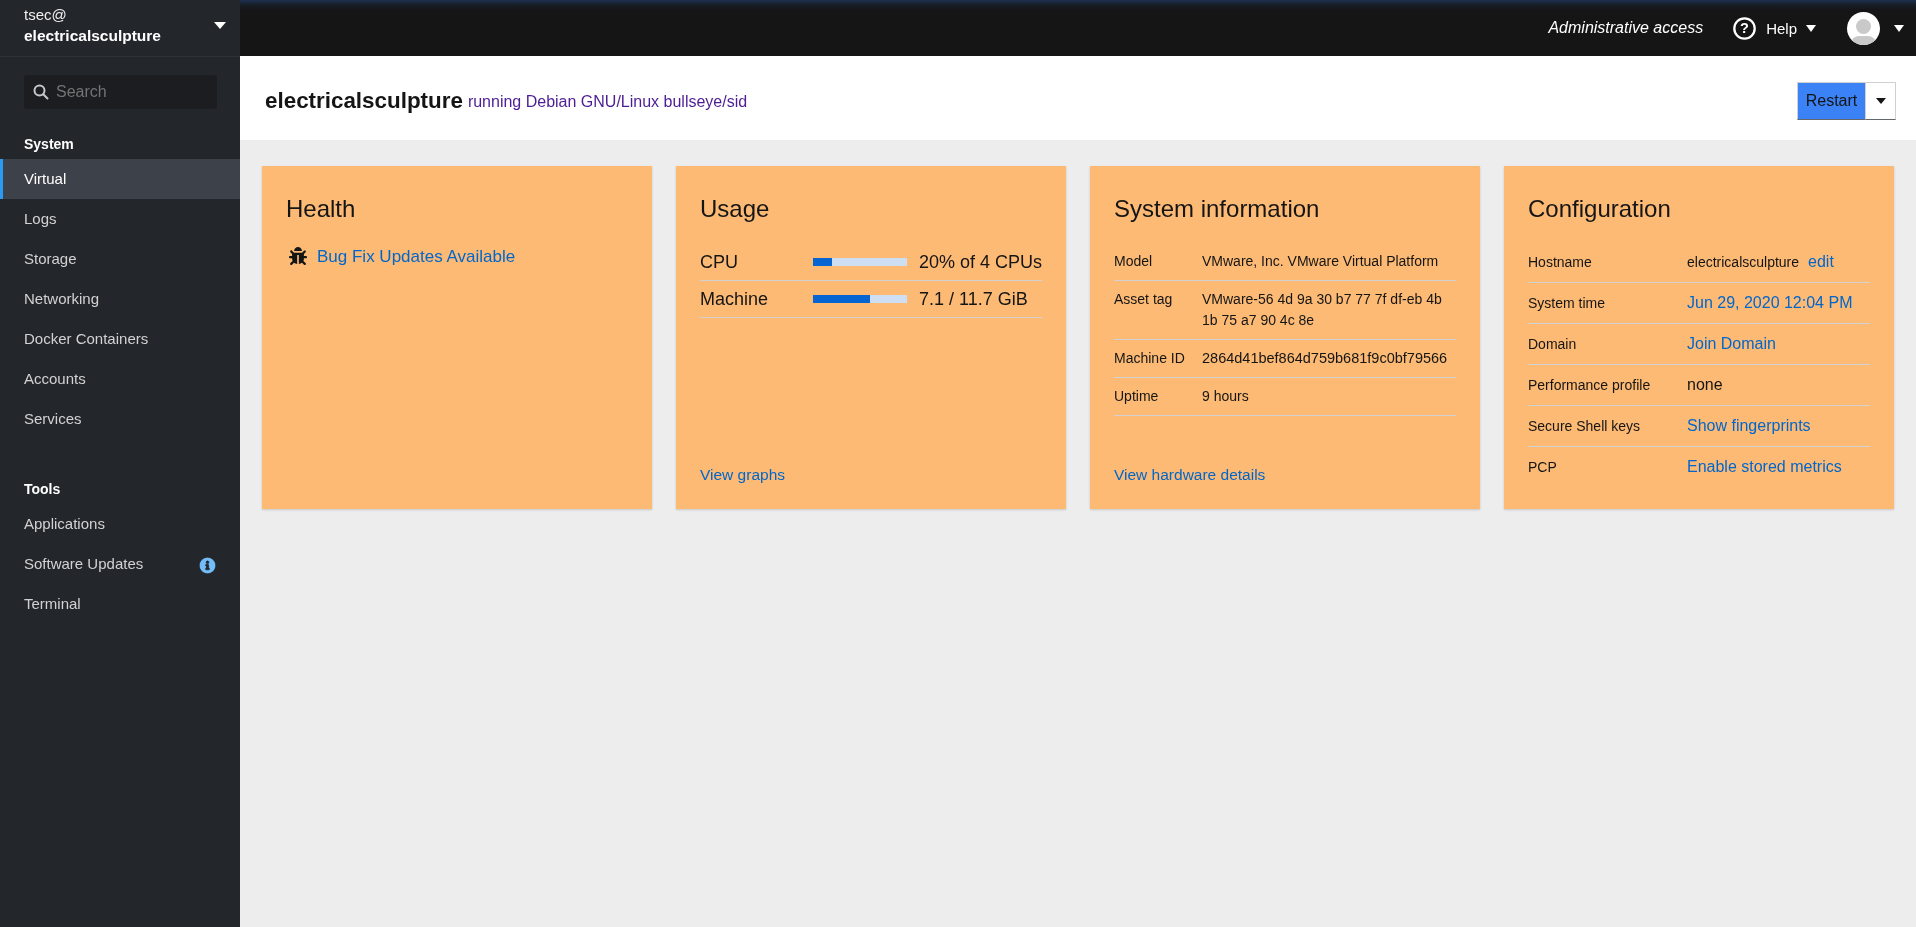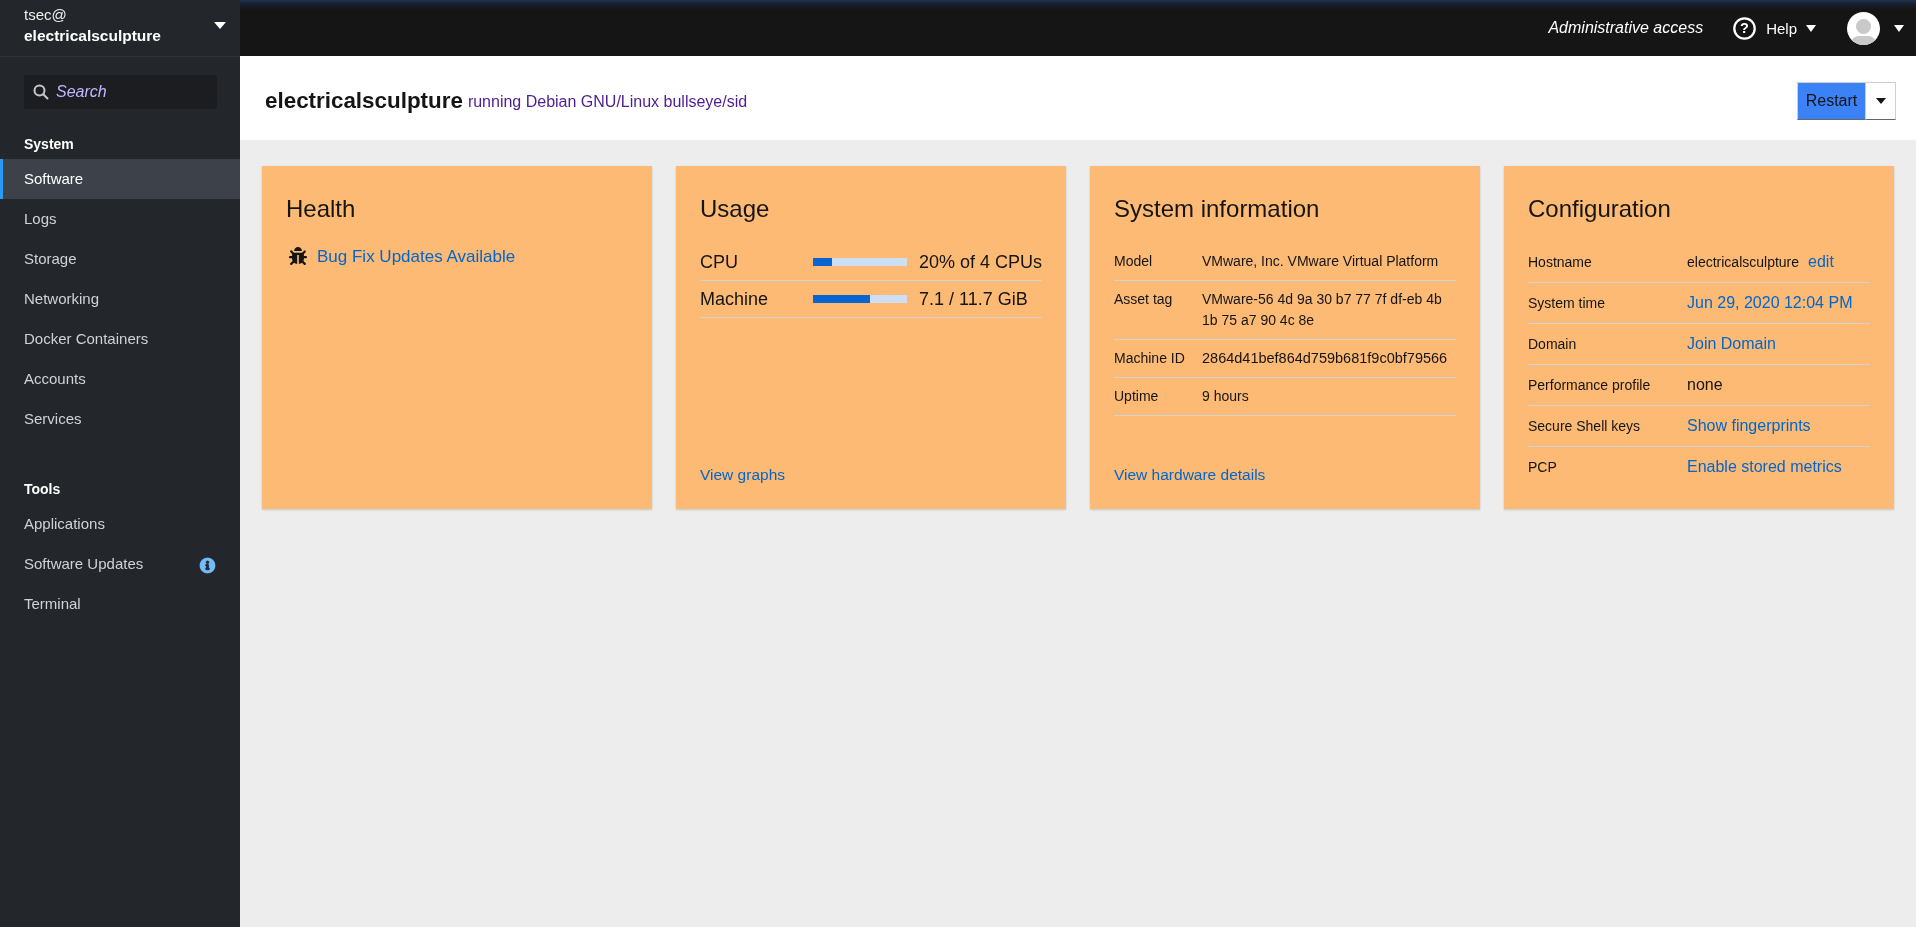--- a/index.html
+++ b/index.html
@@ -11,21 +11,21 @@
 
 #sidebar { width:240px; flex:0 0 240px; background:#23262a; display:flex; flex-direction:column; }
 #sb-header { height:57px; padding:4px 16px 0 24px; border-bottom:1px solid #2e3135; position:relative; flex:0 0 57px; }
 #sb-header .user { color:#f0f0f0; font-size:15px; line-height:21px; }
 #sb-header .hostname { color:#fff; font-size:15.5px; font-weight:bold; line-height:21px; }
 #sb-header .caret { position:absolute; right:14px; top:22px; }
 .caret-down { width:0; height:0; border-left:6px solid transparent; border-right:6px solid transparent; border-top:7px solid #fff; display:inline-block; }
 #sb-search { padding:18px 23px 16px 24px; }
 #sb-search .box { height:34px; background:#1b1d20; border-radius:3px; display:flex; align-items:center; padding:0 9px; }
 #sb-search .box svg { margin:0 7px 0 0; flex:none; }
-#sb-search .box span { color:#c4b5fd; font-size:16px;font-style:italic; }
+#sb-search .box span { color:#737373; font-size:16px; }
 nav h3 { color:#fff; font-size:14px; font-weight:bold; padding:0 24px; height:34px; line-height:38px; }
 nav ul { list-style:none; }
 nav li { height:40px; line-height:40px; padding-left:24px; font-size:15px; color:#d2d2d2; position:relative; }
 nav li.active { background:#3d4149; color:#fff; padding-left:21px; border-left:3px solid #2b9af3; }
 nav h3.tools { margin-top:31px; }
 .info-dot { position:absolute; right:24px; top:13px; width:17px; height:17px; }
 
 
 #main { flex:1; display:flex; flex-direction:column; min-width:0; }
 #masthead { height:56px; flex:0 0 56px; background:linear-gradient(to bottom, #1d3150 0px, #18202c 4px, #151515 10px); display:flex; align-items:center; justify-content:flex-end; color:#fff; }
@@ -96,21 +96,21 @@
         <svg width="16" height="16" viewBox="0 0 16 16">
             <circle cx="6.5" cy="6.5" r="5" fill="none" stroke="#c8c8c8" stroke-width="2"></circle>
             <line x1="10.2" y1="10.2" x2="14.5" y2="14.5" stroke="#c8c8c8" stroke-width="2" stroke-linecap="round"></line>
           </svg>
         <span>Search</span>
       </div>
     </div>
     <nav>
       <h3>System</h3>
       <ul>
-        <li class="active">Software</li>
+        <li class="active">Virtual</li>
         <li>Logs</li>
         <li>Storage</li>
         <li>Networking</li>
         <li>Docker Containers</li>
         <li>Accounts</li>
         <li>Services</li>
       </ul>
       <h3 class="tools">Tools</h3>
       <ul>
         <li>Applications</li>

